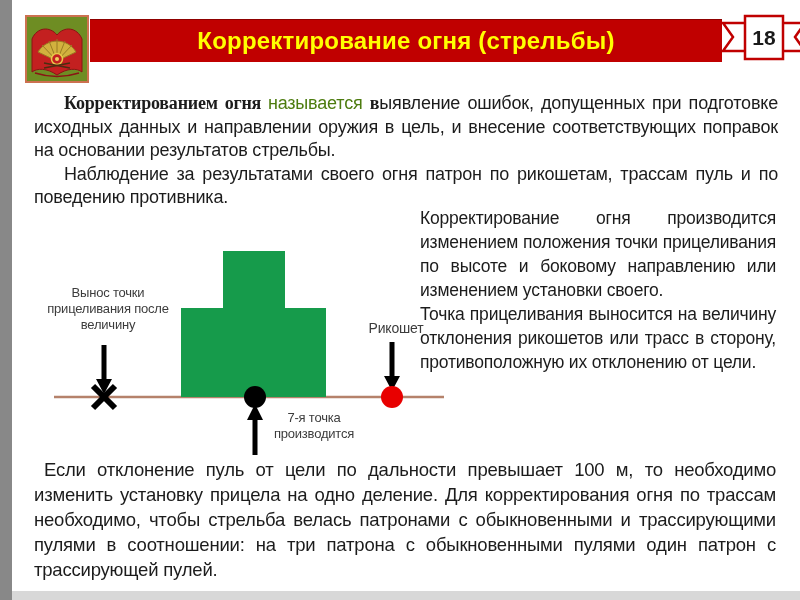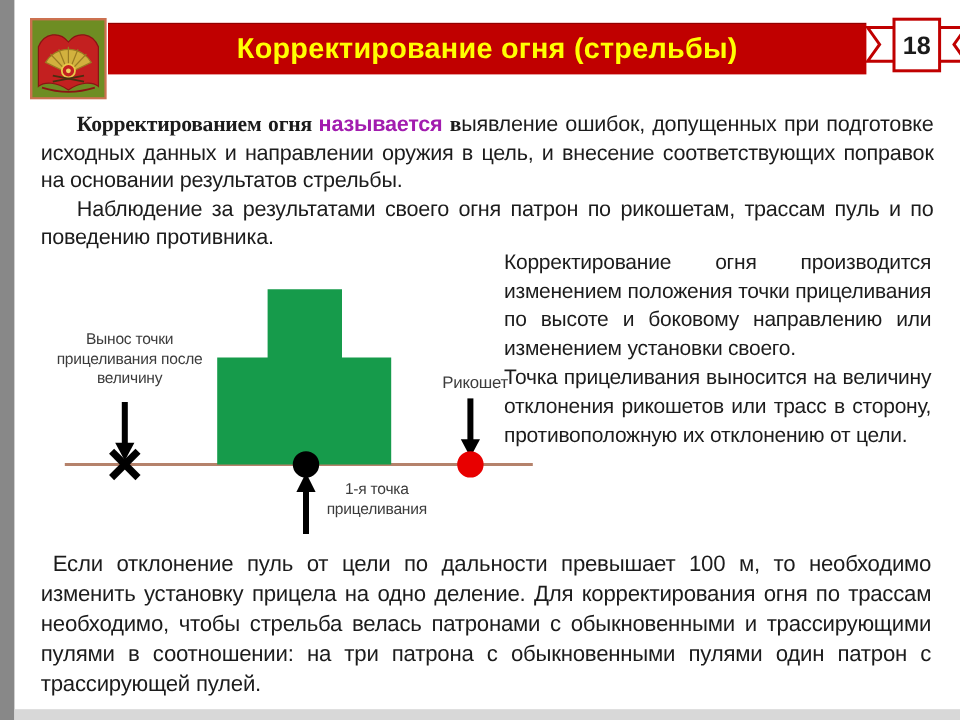--- a/index.html
+++ b/index.html
@@ -19,33 +19,33 @@
     white-space:nowrap;
   }
   .badge{position:absolute;left:708px;top:13px;width:88px;height:54px;}
   
   .intro{
     position:absolute;left:22px;top:92px;width:744px;
     font-size:18px;line-height:23.5px;text-align:justify;letter-spacing:-0.2px;
   }
   .intro p{margin:0;text-indent:30px;}
   .b{font-weight:bold;font-family:Liberation Serif, serif;}
-  .red{color:#a21caf;font-weight:bold;}
+  .red{color:#4d7c0f;font-weight:normal;}
   .side-text{
     position:absolute;left:408px;top:206px;width:356px;
     font-size:17.5px;line-height:24px;text-align:justify;letter-spacing:-0.2px;
   }
   .side-text p{margin:0;}
   .bottom-text{
     position:absolute;left:22px;top:457px;width:742px;
     font-size:18.5px;line-height:25px;text-align:justify;letter-spacing:-0.2px;
     text-indent:10px;
   }
   
-  .diagram{position:absolute;left:0;top:220px;width:450px;height:250px;}
+  .diagram{position:absolute;left:0;top:230px;width:450px;height:250px;}
   .diagram svg{position:absolute;left:0;top:0;}
   .dlabel{
     position:absolute;color:#3c3c3c;font-size:13px;line-height:16px;
     text-align:center;letter-spacing:-0.2px;
   }
   .dlabel-offset{left:26px;top:55px;width:140px;}
   .dlabel-ricochet{left:348px;top:90px;width:72px;text-align:center;font-size:14px;}
   .dlabel-aim{left:250px;top:180px;width:104px;}
   .bottom-strip{
     position:absolute;left:0;top:591px;width:800px;height:9px;background:#d8d8d8;
@@ -134,21 +134,21 @@
 
       <circle cx="380" cy="167" r="11" fill="#e80000"></circle>
     </svg>
     <div class="dlabel dlabel-offset">
       <span>Вынос точки</span><br>
       <span>прицеливания после</span><br>
       <span>величину</span>
     </div>
     <div class="dlabel dlabel-ricochet">Рикошет</div>
     <div class="dlabel dlabel-aim">
-      <span>1-я точка</span><br>
-      <span>прицеливания</span>
+      <span>7-я точка</span><br>
+      <span>производится</span>
     </div>
   </div>
 
   <div class="bottom-text">Если отклонение пуль от цели по дальности превышает 100 м, то необходимо изменить установку прицела на одно деление. Для корректирования огня по трассам необходимо, чтобы стрельба велась патронами с обыкновенными и трассирующими пулями в соотношении: на три патрона  с обыкновенными пулями один патрон с трассирующей пулей.</div>
 
   <div class="bottom-strip"></div>
 </div>
 
 </body></html>

